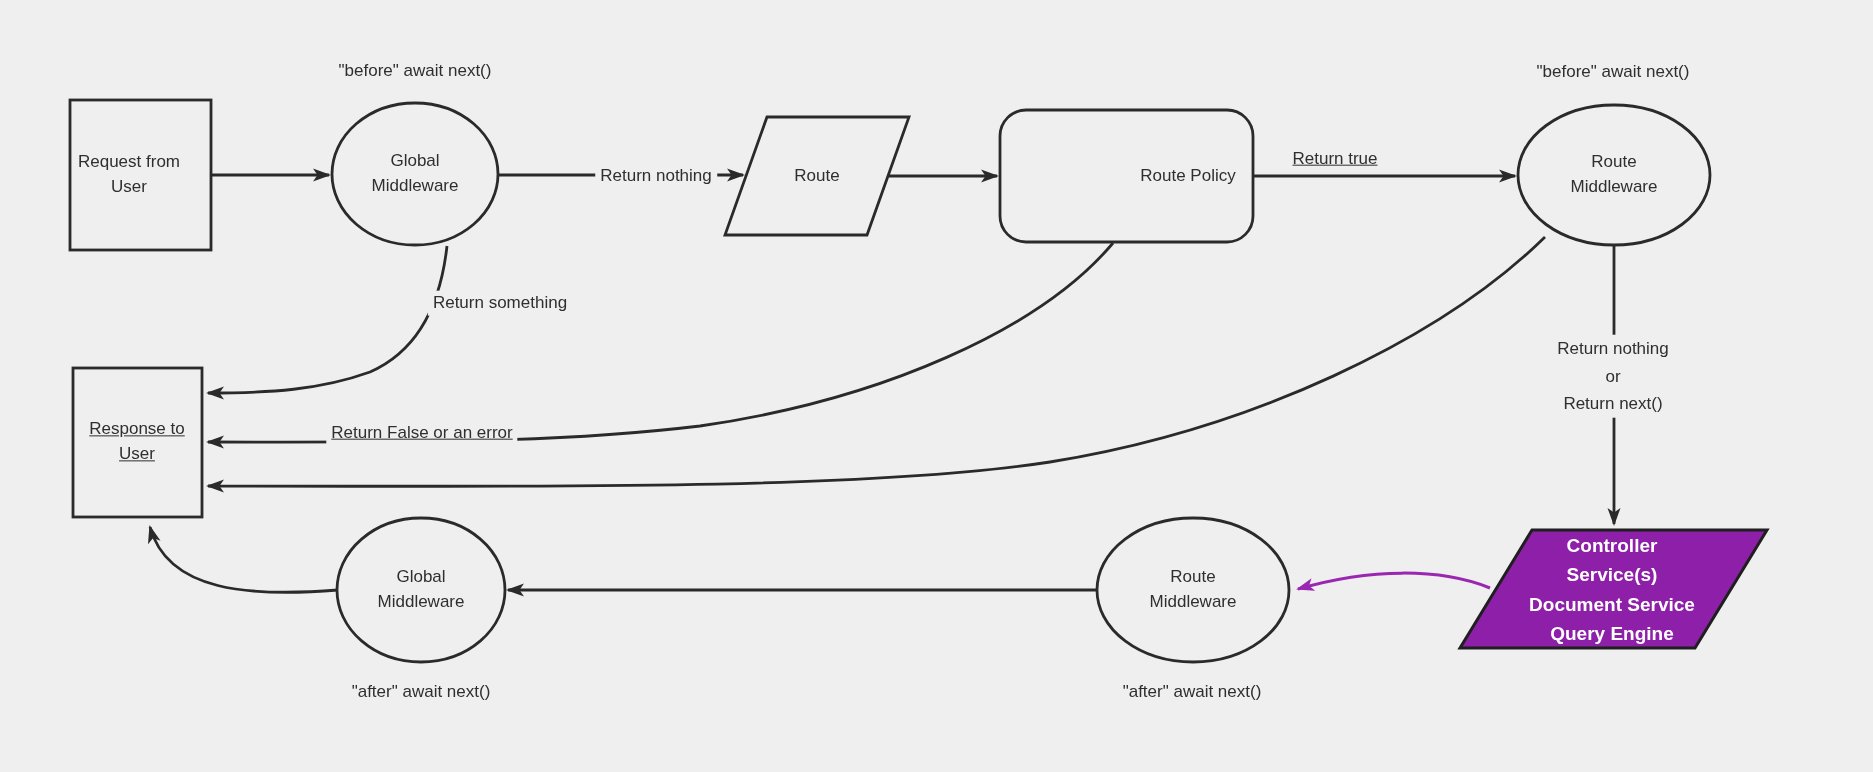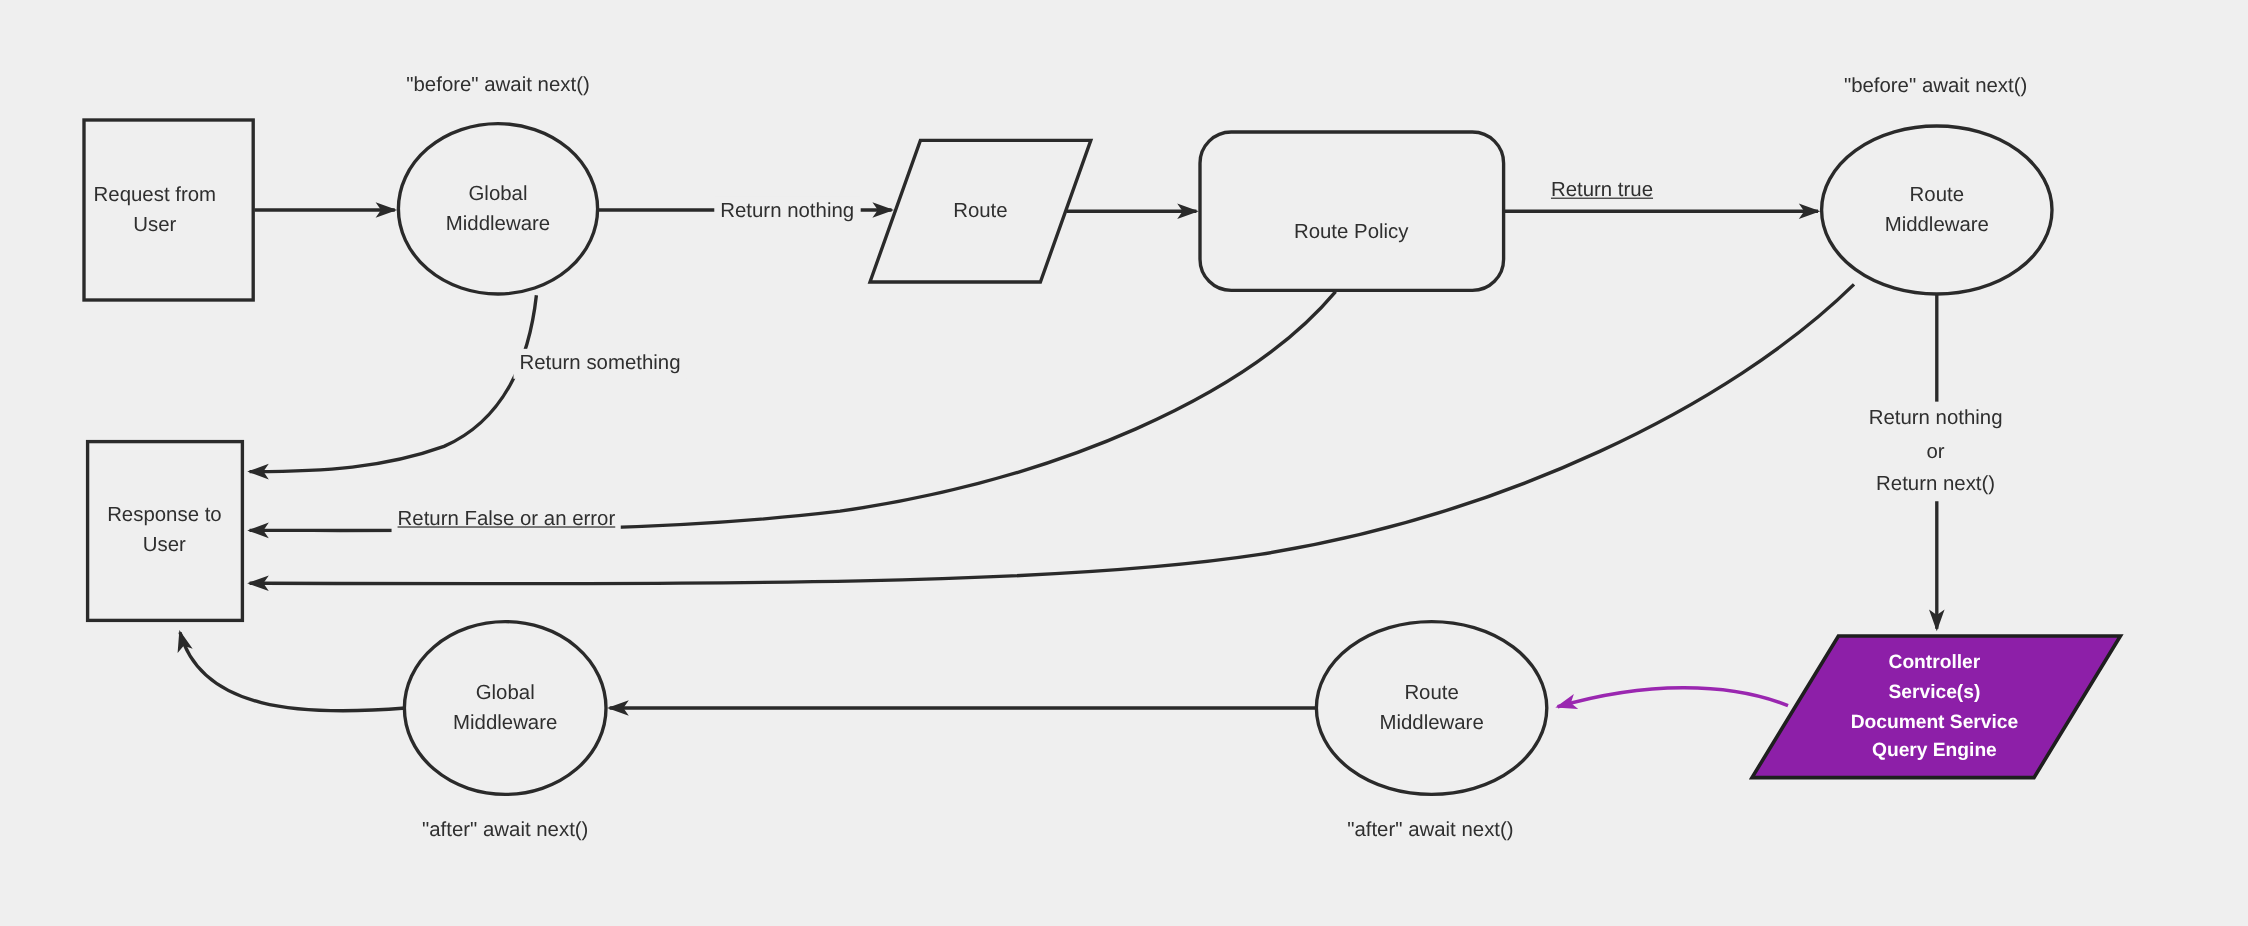--- a/index.html
+++ b/index.html
@@ -15,21 +15,21 @@
   .edge-purple{fill:none;stroke:var(--purple_arrow);stroke-width:3;}
   .shape{fill:var(--bg);stroke:var(--stroke);stroke-width:2.8;}
   .shape-purple{fill:var(--purple_fill);stroke:var(--purple_stroke);stroke-width:3;}
   #arrowhead path{fill:var(--stroke);stroke:none;}
   #arrowhead-purple path{fill:var(--purple_arrow);stroke:none;}
   .lbl{position:absolute;transform:translate(-50%,-50%);white-space:pre-line;text-align:center;
        color:var(--text);font-size:17px;line-height:1.45;}
   .elabel{background:var(--bg);padding:0 5px;}
   .elabel.multi{line-height:1.62;}
   .nlabel{pointer-events:none;}
-  .nlabel.light{color:var(--node_text_light);font-weight:700;font-size:16px;line-height:1.55;}
+  .nlabel.light{color:var(--node_text_light);font-weight:700;font-size:19px;line-height:1.55;}
 </style>
 </head>
 <body>
 
 <div class="canvas">
 
   <svg class="diagram" width="1873" height="772" viewBox="0 0 1873 772">
     <defs>
       <marker id="arrowhead" markerUnits="userSpaceOnUse" markerWidth="20" markerHeight="16" refX="17" refY="8" orient="auto">
         <path d="M 1 1.5 L 19 8 L 1 14.5 L 5.5 8 Z"></path>
@@ -60,32 +60,32 @@
     <ellipse class="shape" cx="1193" cy="590" rx="96" ry="72"></ellipse>
     <ellipse class="shape" cx="421" cy="590" rx="84" ry="72"></ellipse>
     <rect class="shape" x="73" y="368" width="129" height="149"></rect>
   </svg>
 
   <div class="lbl nlabel" style="left:129px;top:175px;">Request from
 User</div>
   <div class="lbl nlabel" style="left:415px;top:174px;">Global
 Middleware</div>
   <div class="lbl nlabel" style="left:817px;top:176px;">Route</div>
-  <div class="lbl nlabel" style="left:1126px;top:176px;margin-top:18px;">Route Policy</div>
+  <div class="lbl nlabel" style="left:1188px;top:176px;">Route Policy</div>
   <div class="lbl nlabel" style="left:1614px;top:175px;">Route
 Middleware</div>
   <div class="lbl nlabel light" style="left:1612px;top:590px;">Controller
 Service(s)
 Document Service
 Query Engine</div>
   <div class="lbl nlabel" style="left:1193px;top:590px;">Route
 Middleware</div>
   <div class="lbl nlabel" style="left:421px;top:590px;">Global
 Middleware</div>
-  <div class="lbl nlabel" style="left:137px;top:442px;">Response to
+  <div class="lbl nlabel" style="left:137px;top:442px;text-decoration:underline;">Response to
 User</div>
 
   <div class="lbl elabel" style="left:415px;top:71px;background:transparent;">"before" await next()</div>
   <div class="lbl elabel" style="left:656px;top:176px;">Return nothing</div>
   <div class="lbl elabel" style="left:1335px;top:159px;text-decoration:underline;">Return true</div>
   <div class="lbl elabel" style="left:1613px;top:72px;background:transparent;">"before" await next()</div>
   <div class="lbl elabel" style="left:459px;top:303px;margin-left:41px;">Return something</div>
   <div class="lbl elabel" style="left:422px;top:433px;text-decoration:underline;">Return False or an error</div>
   <div class="lbl elabel multi" style="left:1613px;top:376px;">Return nothing
 or

